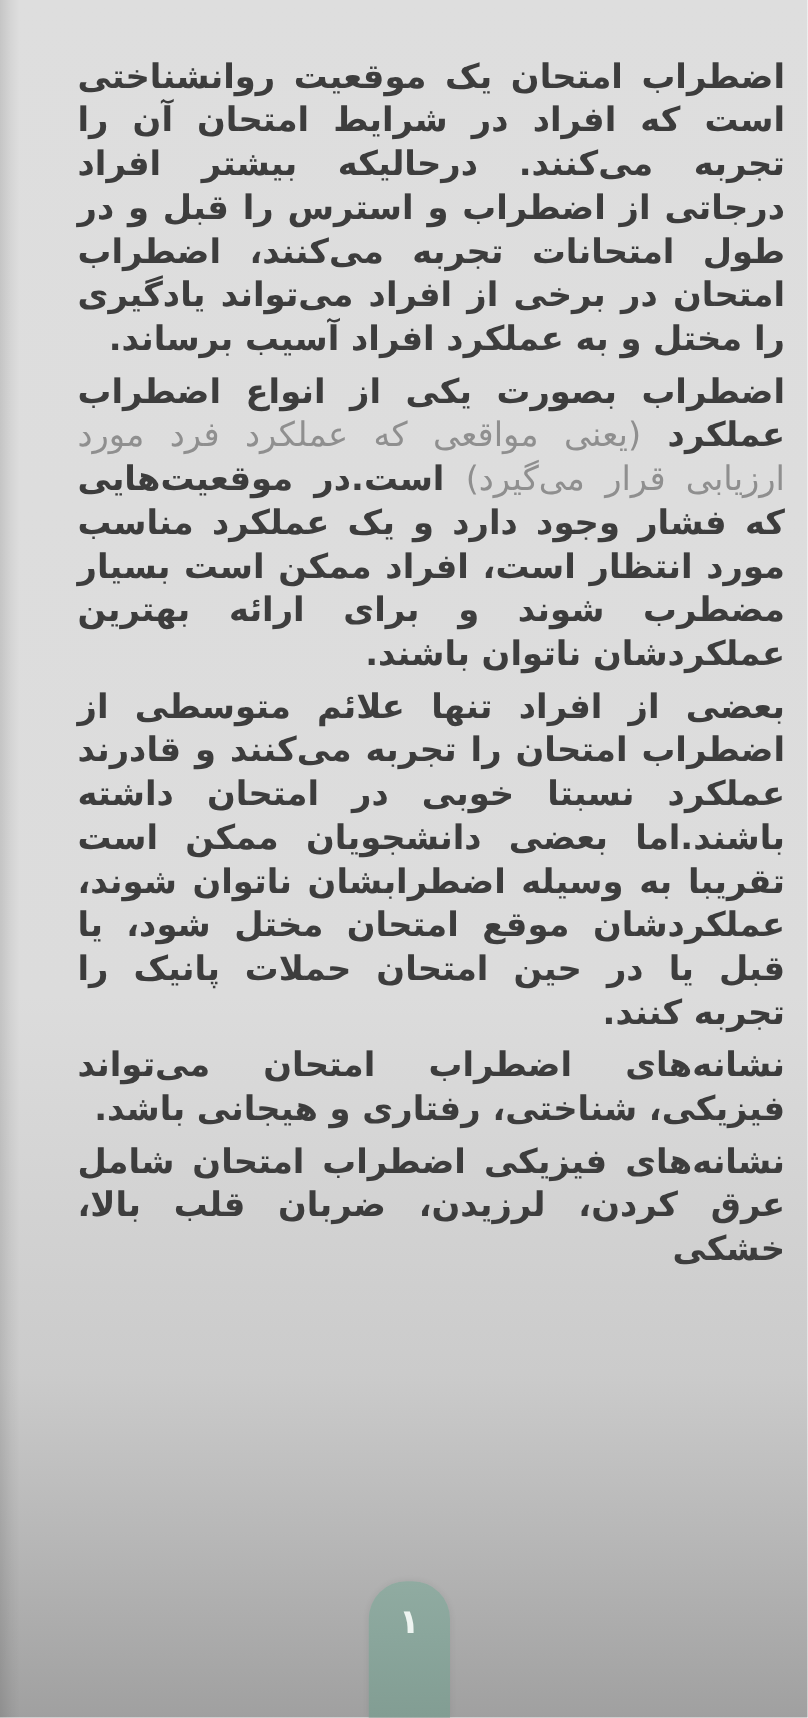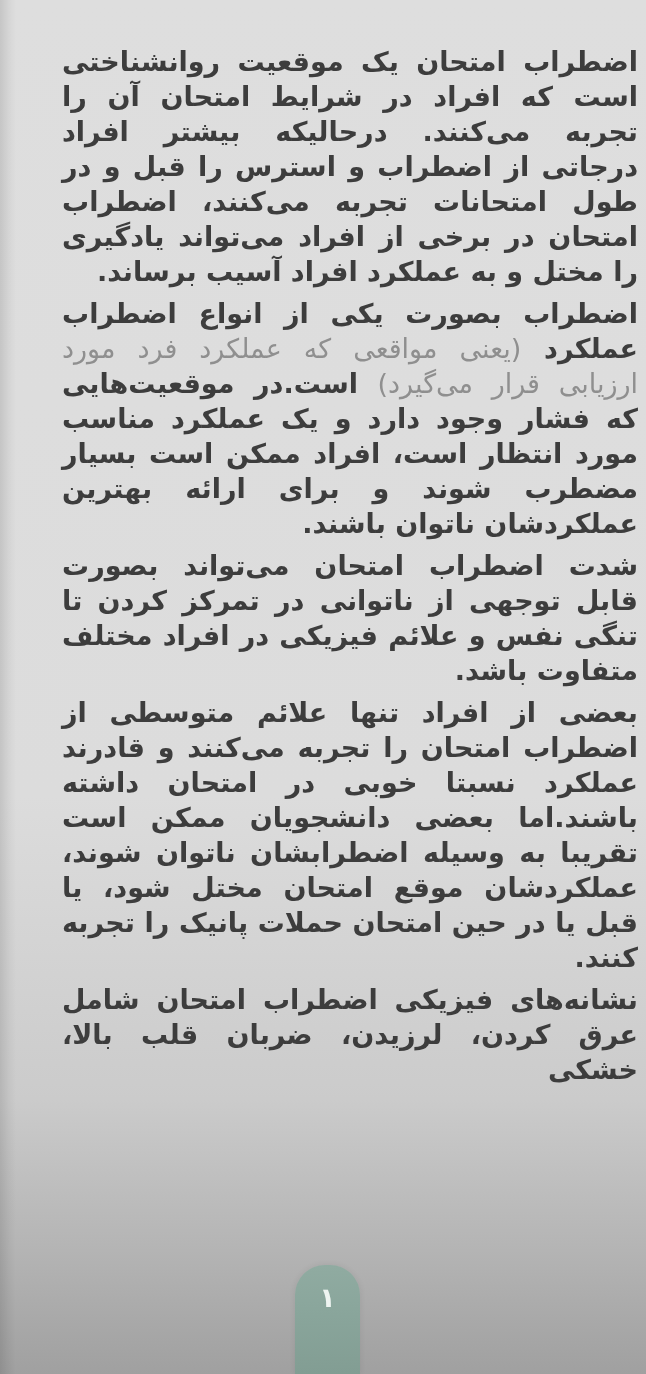--- a/index.html
+++ b/index.html
@@ -25,21 +25,21 @@
     width: 16px;
     height: 100%;
     background: linear-gradient(90deg, rgba(0,0,0,0.11) 0%, rgba(0,0,0,0.04) 55%, rgba(0,0,0,0) 100%);
     pointer-events: none;
   }
   .body-text {
     position: absolute;
     top: 44px;
     right: 0;
     left: 0;
-    padding: 0 8px 0 62px;
+    padding: 0 18px 0 62px;
     direction: rtl;
     text-align: justify;
     color: #3d3d3d;
     font-size: 27px;
     font-weight: 600;
     line-height: 35px;
   }
   .para {
     margin: 0 0 7px 0;
   }
@@ -70,22 +70,22 @@
 </head>
 <body>
 
 <div class="page">
 
   <div class="edge-shadow"></div>
 
   <div class="body-text" dir="rtl">
       <p class="para"><span>اضطراب امتحان یک موقعیت روانشناختی است که افراد در شرایط امتحان آن را تجربه می‌کنند. درحالیکه بیشتر افراد درجاتی از اضطراب و استرس را قبل و در طول امتحانات تجربه می‌کنند، اضطراب امتحان در برخی از افراد می‌تواند یادگیری را مختل و به عملکرد افراد آسیب برساند.</span></p>
       <p class="para"><span>اضطراب بصورت یکی از انواع اضطراب عملکرد </span><span class="muted">(یعنی مواقعی که عملکرد فرد مورد ارزیابی قرار می‌گیرد)</span><span> است.در موقعیت‌هایی که فشار وجود دارد و یک عملکرد مناسب مورد انتظار است، افراد ممکن است بسیار مضطرب شوند و برای ارائه بهترین عملکردشان ناتوان باشند.</span></p>
-      <p class="para"><span>شدت اضطراب امتحان می‌تواند بصورت قابل توجهی از ناتوانی در تمرکز کردن تا تنگی نفس و علائم فیزیکی در افراد مختلف متفاوت باشد.</span></p>
       <p class="para"><span>بعضی از افراد تنها علائم متوسطی از اضطراب امتحان را تجربه می‌کنند و قادرند عملکرد نسبتا خوبی در امتحان داشته باشند.اما بعضی دانشجویان ممکن است تقریبا به وسیله اضطرابشان ناتوان شوند، عملکردشان موقع امتحان مختل شود، یا قبل یا در حین امتحان حملات پانیک را تجربه کنند.</span></p>
+      <p class="para"><span>نشانه‌های اضطراب امتحان می‌تواند فیزیکی، شناختی، رفتاری و هیجانی باشد.</span></p>
       <p class="para"><span>نشانه‌های فیزیکی اضطراب امتحان شامل عرق کردن، لرزیدن، ضربان قلب بالا، خشکی</span></p>
     </div>
 
   <div class="page-number-badge">
     <span class="num">۱</span>
   </div>
 
 </div>
 
 </body></html>

